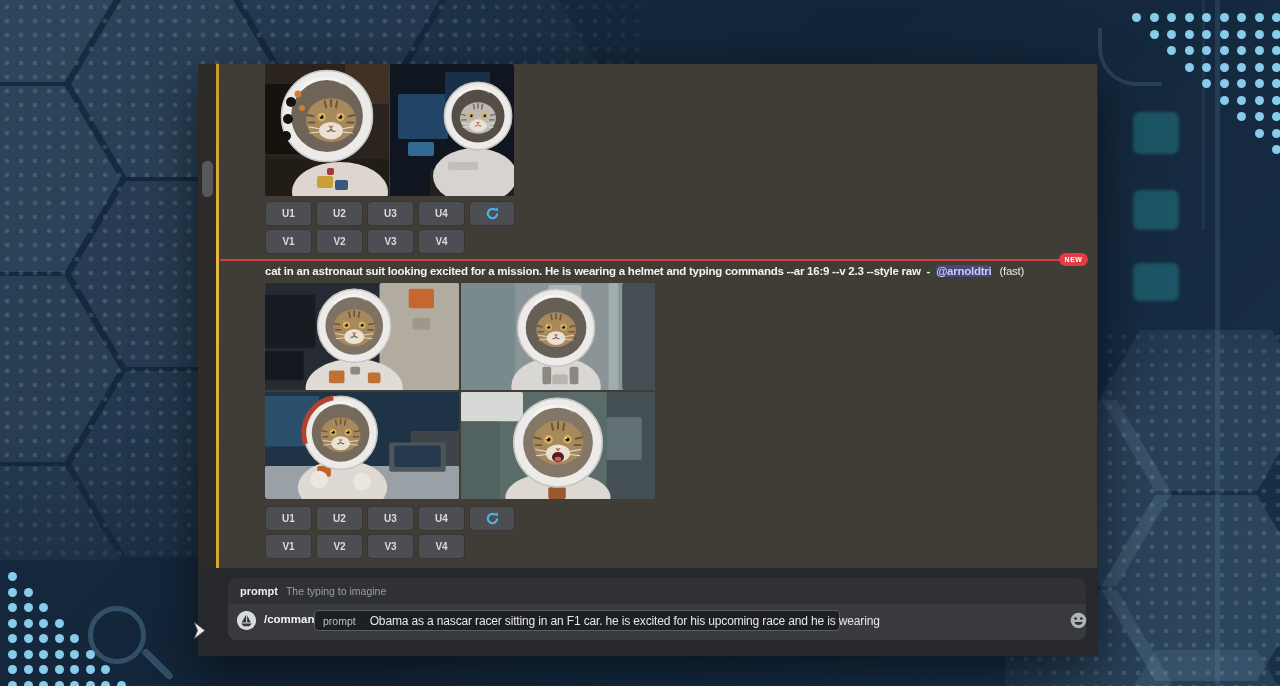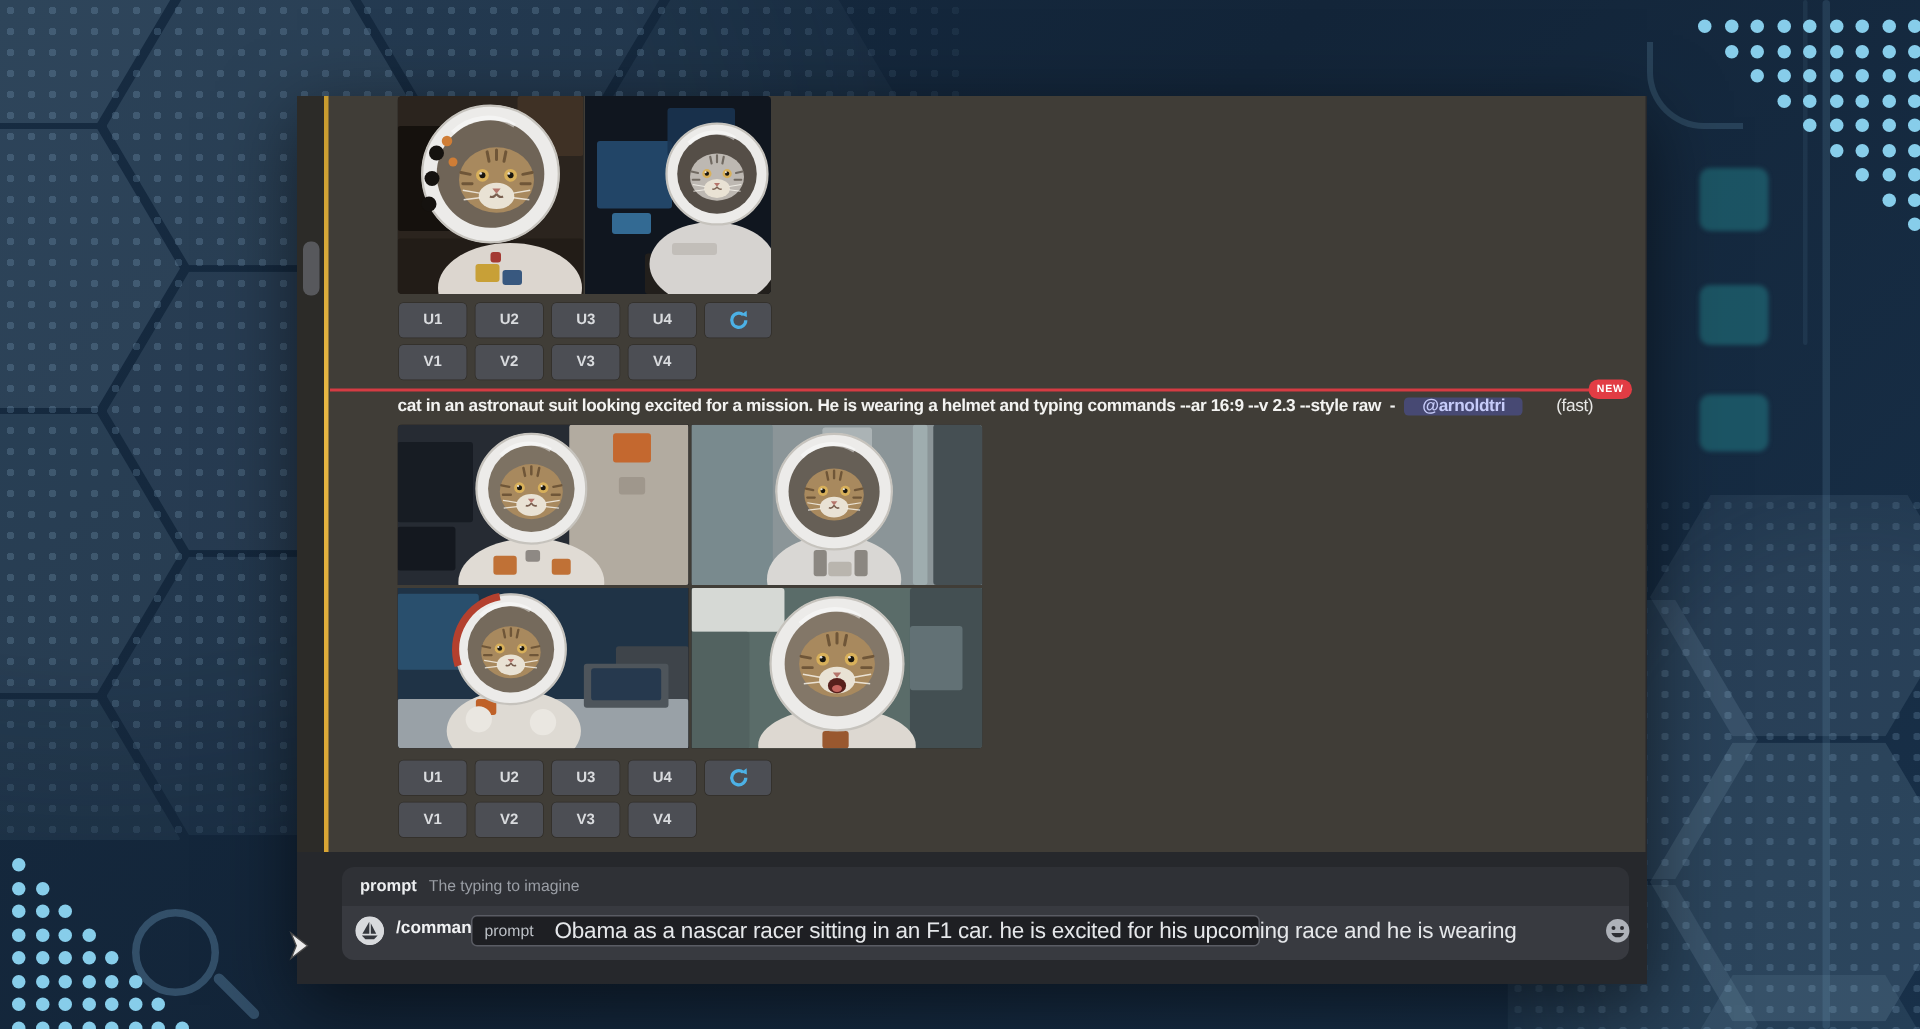--- a/index.html
+++ b/index.html
@@ -61,38 +61,38 @@
   #divider{position:absolute;left:220px;top:259px;width:840px;height:2px;background:#e23c44;opacity:.92;}
   #newbadge{position:absolute;left:1059px;top:253px;width:29px;height:13px;border-radius:7px;
     background:#e23c44;color:#fff;font-size:7px;font-weight:bold;letter-spacing:.5px;
     display:flex;align-items:center;justify-content:center;}
 
   
   #msgline{position:absolute;left:265px;top:265px;width:810px;height:16px;white-space:nowrap;
     font-size:11.5px;letter-spacing:-.25px;color:#f3f3f1;}
   #msgline .b{font-weight:bold;}
   #msgline .mention{font-weight:600;color:#c6cbf9;background:rgba(88,101,242,.32);
-    border-radius:3px;padding:0 12px;margin:0 3px;cursor:pointer;}
-  #msgline .mode{color:#e8e8e6;margin-left:16px;}
+    border-radius:3px;padding:0 0;margin:0 3px;cursor:pointer;}
+  #msgline .mode{color:#e8e8e6;margin-left:2px;}
 
   
   #popup{position:absolute;left:228px;top:578px;width:858px;height:26px;background:#2f3136;
     border-radius:8px 8px 0 0;display:flex;align-items:center;padding:0 12px;gap:8px;cursor:pointer;}
   #popup .opt{font-size:11px;font-weight:bold;color:#eceef0;}
   #popup .desc{font-size:10.5px;color:#9a9ea5;}
   #inputrow{position:absolute;left:228px;top:604px;width:858px;height:36px;background:#383a40;
     border-radius:0 0 8px 8px;}
   #avatar{position:absolute;left:237px;top:611px;width:19px;height:19px;border-radius:50%;
     background:#d8dadd;display:flex;align-items:center;justify-content:center;overflow:hidden;}
   #cmdlabel{position:absolute;left:264px;top:613px;font-size:11.5px;font-weight:bold;color:#f2f3f5;}
   #pill{position:absolute;left:314px;top:610px;width:526px;height:21px;background:#1e1f23;
     border:1px solid #5a5c64;border-radius:4px;display:flex;align-items:center;gap:14px;
     padding:0 8px;cursor:text;}
   #pill .pname{font-size:10.5px;color:#bcc0c6;}
-  #pill .pval{font-size:15px;letter-spacing:-.15px;color:#e5e7ea;white-space:nowrap;}
+  #pill .pval{font-size:12px;letter-spacing:-.15px;color:#e5e7ea;white-space:nowrap;}
   #emoji{position:absolute;left:1069px;top:611px;width:19px;height:19px;cursor:pointer;}
 
   #cursor{position:absolute;left:191px;top:620px;}
 </style>
 </head>
 <body>
 
 <div id="stage">
 
   <div class="hexfield" id="hex-left">

